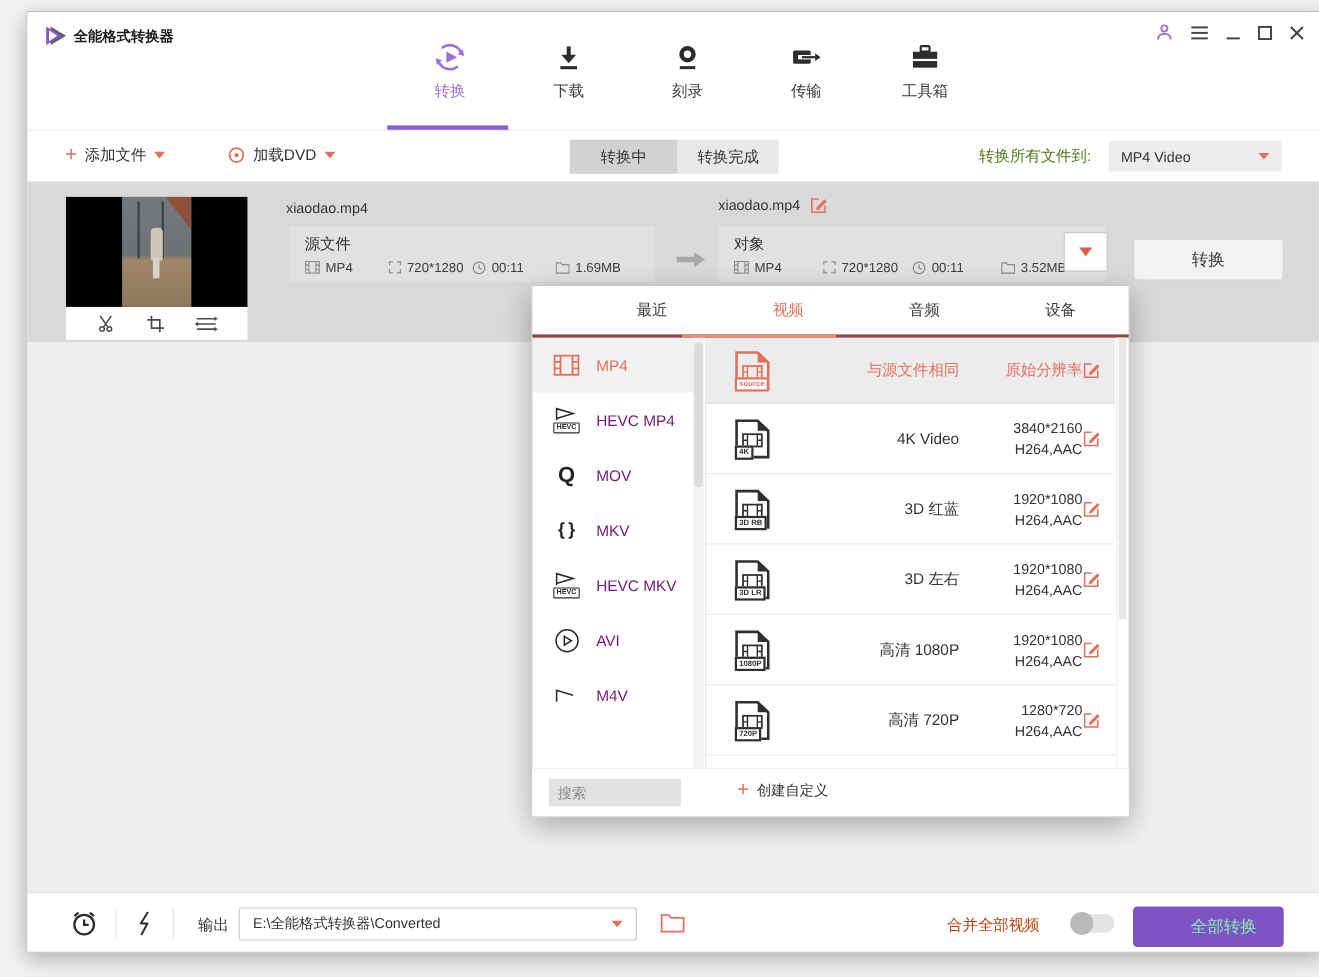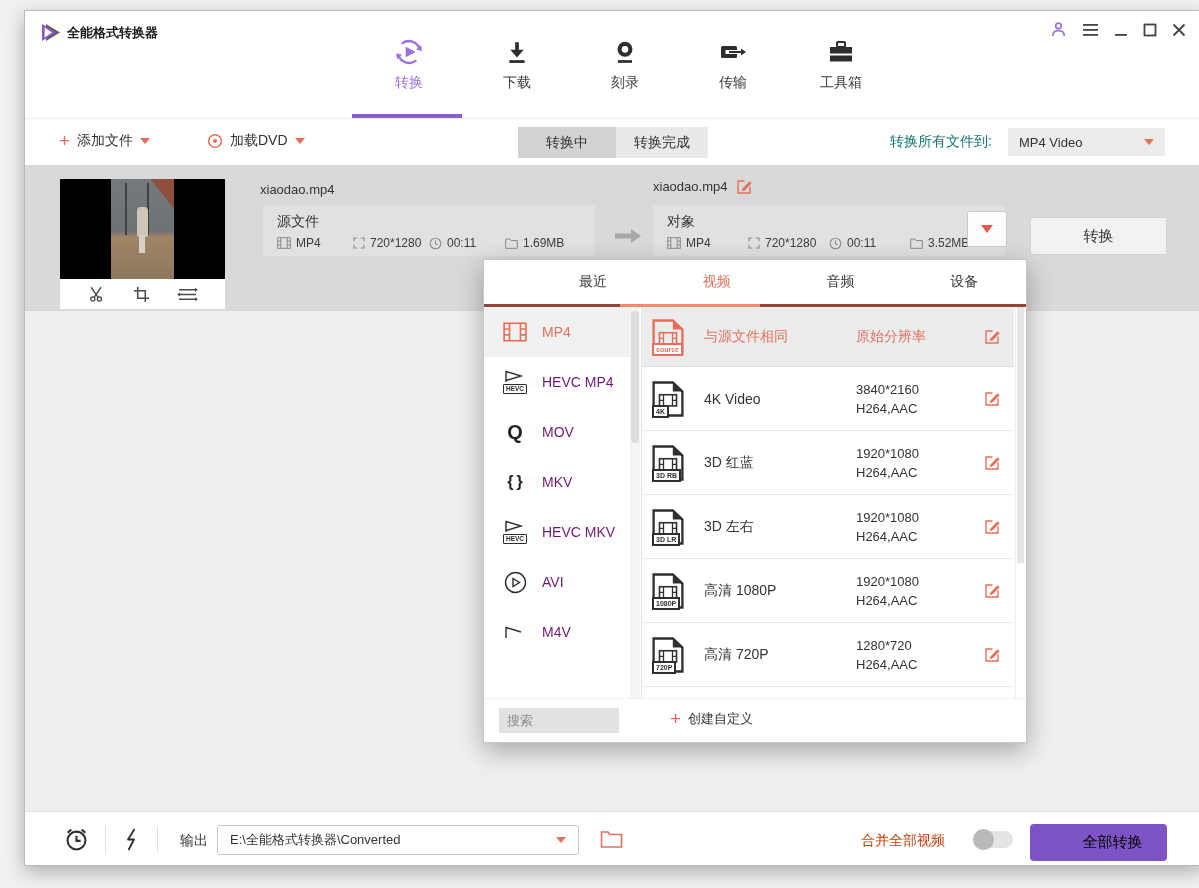--- a/index.html
+++ b/index.html
@@ -29,21 +29,21 @@
   .toolbar { position:absolute; left:0; top:108px; right:0; height:46px; background:#fff; }
   .tb-group { position:absolute; top:13px; display:flex; align-items:center; gap:7px; cursor:pointer; }
   .tb-add { left:34px; } .tb-dvd { left:182px; }
   .tb-group .lb { font-size:14px; color:#333; }
   .plus { color:#e4705c; font-size:19px; line-height:16px; font-weight:400; }
   .caret { width:0; height:0; border-left:5px solid transparent; border-right:5px solid transparent; border-top:6px solid #e4705c; display:inline-block; }
   .queue-tabs { position:absolute; left:493px; top:8px; display:flex; }
   .qtab { height:31px; display:flex; align-items:center; justify-content:center; font-size:14px; color:#333; cursor:pointer; }
   .qtab.t0 { width:98px; background:#d2d2d2; }
   .qtab.t1 { width:92px; background:#e9e9e9; }
-  .convert-to-label { position:absolute; right:210px; top:14px; font-size:14px; color:#0f766e; }
+  .convert-to-label { position:absolute; right:210px; top:14px; font-size:14px; color:#4d7c0f; }
   .convert-to-select { position:absolute; right:37px; top:9px; width:157px; height:28px; background:#ececec; display:flex; align-items:center; padding:0 11px; cursor:pointer; }
   .convert-to-select .val { font-size:13px; color:#333; flex:1; }
   
   .strip { position:absolute; left:0; top:154px; right:0; height:146px; background:#d9d9d9; }
   .thumb-card { position:absolute; left:35px; top:14px; width:165px; height:130px; background:#fff; }
   .thumb { position:relative; width:165px; height:100px; background:#000; overflow:hidden; }
   .photo { position:absolute; left:51px; top:0; width:63px; height:100px;
     background:linear-gradient(180deg,#75797c 0%,#6d7275 52%,#a08566 58%,#8d785c 100%); }
   .photo .roof { position:absolute; top:0; right:0; width:26px; height:30px; background:#8f4f3b; clip-path:polygon(100% 0,100% 100%,10% 0); }
   .photo .frame1,.photo .frame2 { position:absolute; top:4px; width:2px; height:52px; background:#3d4246; }
@@ -81,21 +81,21 @@
   .fmt .fic { width:32px; height:32px; display:flex; align-items:center; justify-content:center; flex-direction:column; color:#2c2c2c; }
   .fmt .lb { font-size:14px; color:#701a75; margin-left:11px; white-space:nowrap; }
   .fmt.active { background:#f1f1f1; }
   .fmt.active .lb { color:#e4705c; }
   .hevc-badge { font-size:6.5px; font-weight:bold; border:1px solid #2c2c2c; padding:0 2px; line-height:8px; border-radius:1px; margin-top:1px; }
   .qmark { font-size:20px; font-weight:800; color:#222; line-height:20px; }
   .braces { font-size:16px; font-weight:700; color:#222; }
   .sb-scroll { position:absolute; left:146px; top:47px; width:10px; bottom:44px; background:#f4f4f4; }
   .sb-scroll .thumbbar { position:absolute; left:1px; top:4px; width:8px; height:132px; background:#dcdcdc; border-radius:4px; }
   .pp-list { position:absolute; left:157px; top:47px; right:12px; bottom:44px; border-left:1px solid #e6e6e6; overflow:hidden; }
-  .prow { display:grid; grid-template-columns:52px 152px 1fr 30px; align-items:center; height:64px; border-bottom:1px solid #e9e9e9; padding-left:10px; cursor:pointer; }
+  .prow { display:grid; grid-template-columns:52px 152px 1fr 30px; align-items:center; height:64px; border-bottom:1px solid #e9e9e9; padding-left:26px; cursor:pointer;text-align:right; }
   .prow.hdr { height:60px; background:#ececec; border-bottom:1px solid #dcdcdc; }
   .prow .pname { font-size:14px; color:#333; }
   .prow.hdr .pname, .prow.hdr .pdetail { color:#e4705c; }
   .prow .pdetail { font-size:14px; }
   .prow .specs { font-size:13px; color:#333; line-height:19px; }
   .doc { position:relative; width:32px; height:38px; display:inline-block; }
   .doc .badge { position:absolute; bottom:0; left:0; background:#fff; border:2px solid var(--c,#2f2f2f); color:var(--c,#2f2f2f); font-style:normal; font-size:7px; font-weight:bold; line-height:9px; padding:0 2px; white-space:nowrap; }
   .list-scroll { position:absolute; right:2px; top:47px; width:9px; bottom:44px; background:#fff; border-left:1px solid #ececec; }
   .list-scroll .thumbbar { position:absolute; left:1px; top:0; width:7px; height:256px; background:#e6e6e6; }
   .pp-footer { position:absolute; left:0; right:0; bottom:0; height:44px; background:#fff; border-top:1px solid #f0f0f0;margin-top:42px; }
@@ -106,21 +106,21 @@
   
   .bottombar { position:absolute; left:0; right:0; top:800px; bottom:0; background:#fff; border-top:1px solid #e3e3e3; }
   .bb-ic { position:absolute; top:14px; display:inline-flex; cursor:pointer; }
   .bb-div { position:absolute; top:14px; width:1px; height:27px; background:#e2e2e2; }
   .out-label { position:absolute; left:155px; top:20px; font-size:14px; color:#333; }
   .path-select { position:absolute; left:192px; top:13px; width:362px; height:30px; border:1px solid #c9c9c9; border-radius:3px; background:#fff; display:flex; align-items:center; padding:0 12px; cursor:pointer; }
   .path-select .val { flex:1; font-size:13px; color:#333; }
   .merge-label { position:absolute; left:836px; top:20px; font-size:14px; color:#c2410c; }
   .toggle { position:absolute; left:948px; top:19px; width:40px; height:17px; background:#e4e4e4; border-radius:9px; cursor:pointer; }
   .toggle .knob { position:absolute; left:0; top:-2px; width:21px; height:21px; background:#b9b9b9; border-radius:50%; }
-  .convert-all-btn { position:absolute; left:1005px; top:12px; width:137px; height:37px; background:#7e53c6; border-radius:4px; color:#000000; font-size:15px; display:flex; align-items:center; justify-content:center; cursor:pointer;padding-left:28px; }
+  .convert-all-btn { position:absolute; left:1005px; top:12px; width:137px; height:37px; background:#7e53c6; border-radius:4px; color:#86efac; font-size:15px; display:flex; align-items:center; justify-content:center; cursor:pointer;padding-left:28px; }
   svg { display:block; }
 </style>
 </head>
 <body>
 
 <div class="window">
 
   <div class="header">
     <span class="logo">
       <svg width="23" height="21" viewBox="0 0 23 21">

